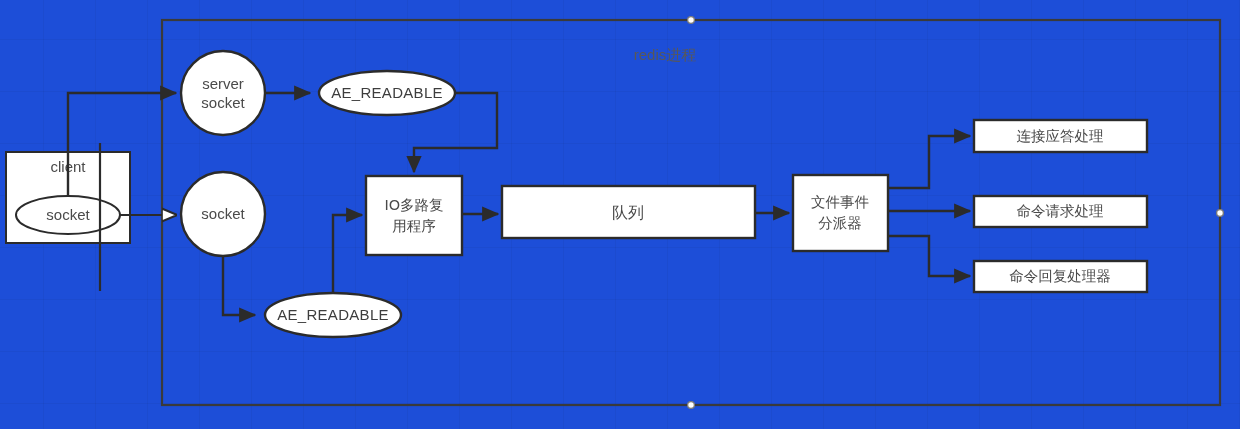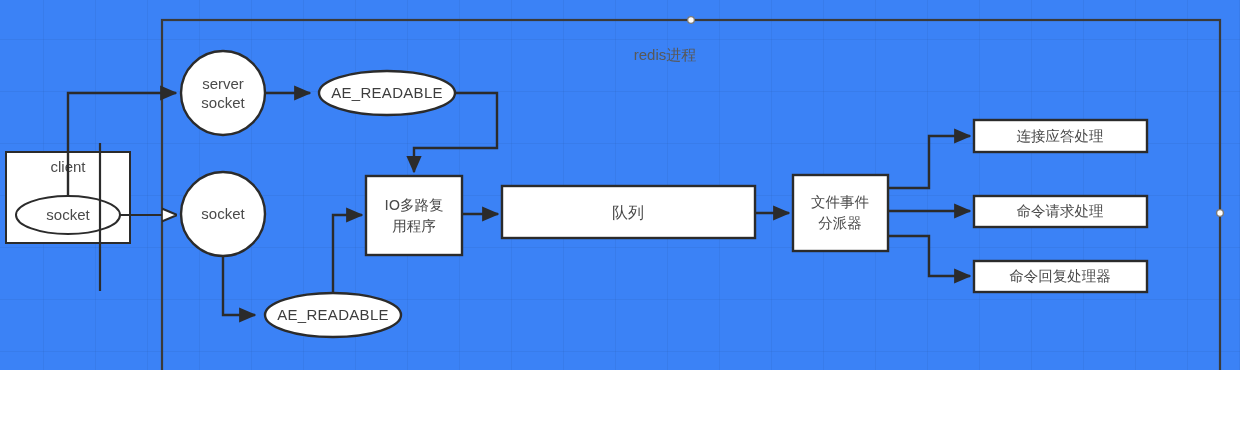--- a/index.html
+++ b/index.html
@@ -3,22 +3,22 @@
 <meta charset="utf-8">
 <style>
   html, body {
     margin: 0;
     padding: 0;
     background: #ffffff;
   }
   #canvas-root {
     position: relative;
     width: 1240px;
-    height: 370px;
-    background: #3b82f6;
+    height: 429px;
+    background: #1d4ed8;
     overflow: hidden;
     font-family: "Liberation Sans", "DejaVu Sans", sans-serif;
   }
   #grid-bg {
     position: absolute;
     inset: 0;
     background-image:
       linear-gradient(to right, rgba(0,0,0,0.045) 1px, transparent 1px),
       linear-gradient(to bottom, rgba(0,0,0,0.045) 1px, transparent 1px);
     background-size: 52px 52px;

